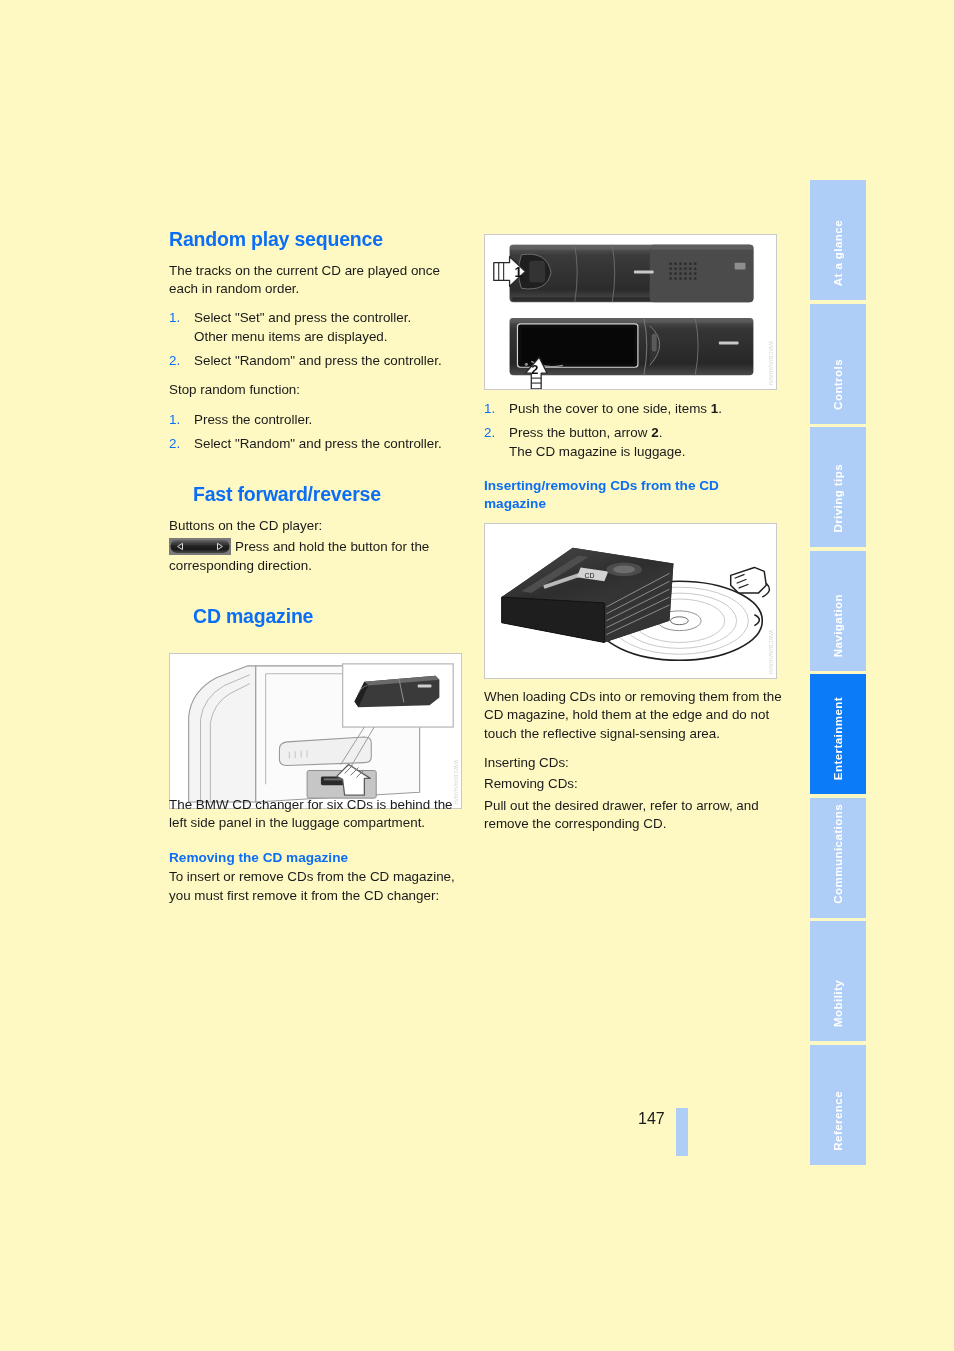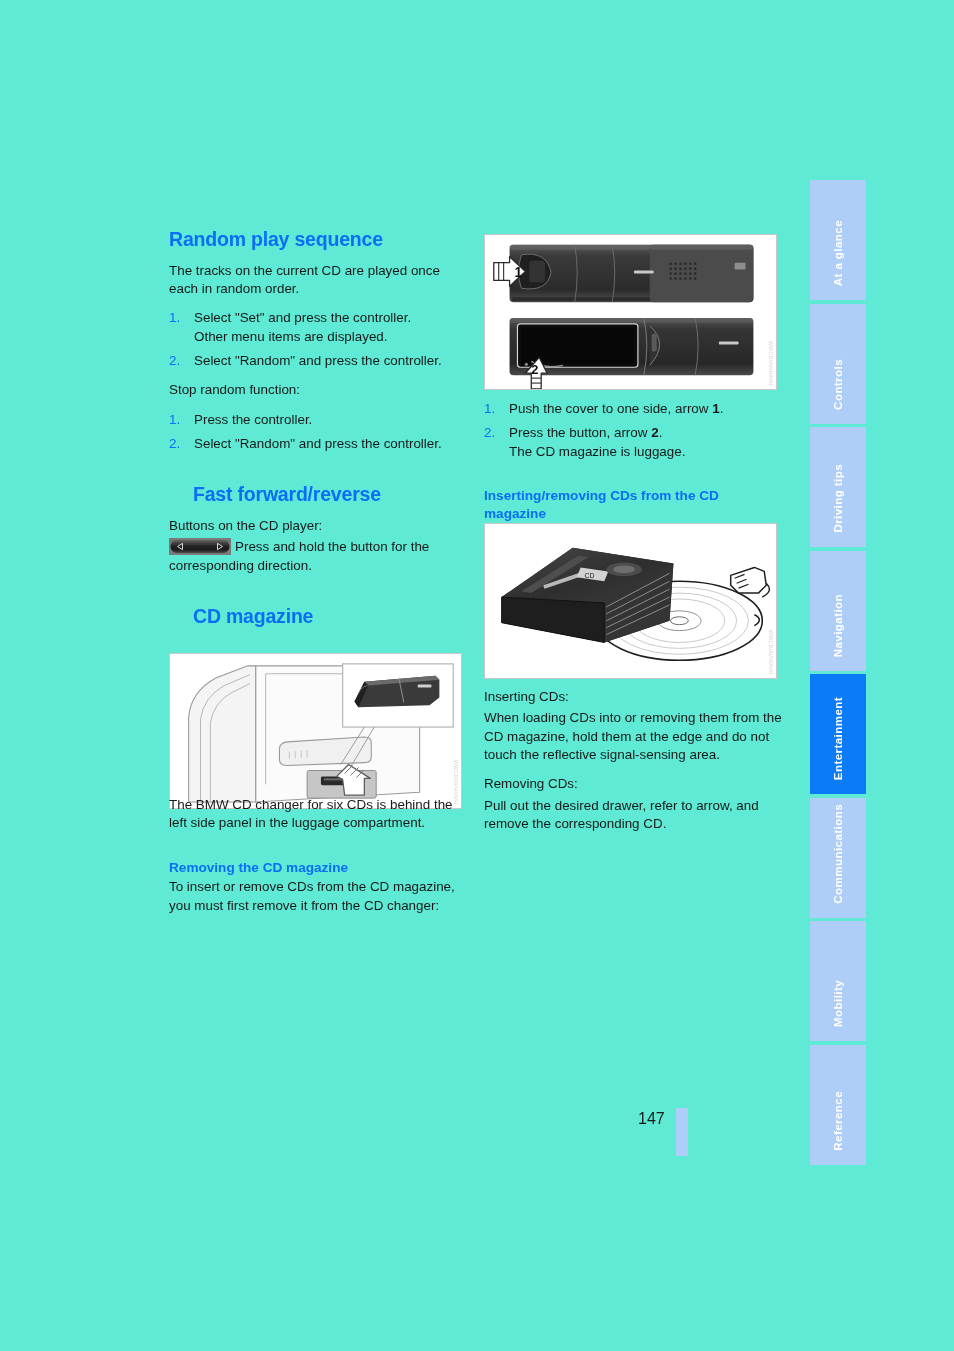--- a/index.html
+++ b/index.html
@@ -14,21 +14,21 @@
     position: relative;
     font-family: "Liberation Sans", sans-serif;
     color: #1a1a1a;
     overflow: hidden;
   }
 
   
   .page {
     position: absolute;
     inset: 0;
-    background: #5eead4;
+    background: #fef9c3;
   }
 
   
   .col {
     position: absolute;
     width: 300px;
     top: 228px;
   }
   .col-left  { left: 169px; }
   .col-right { left: 484px; }
@@ -43,21 +43,21 @@
   }
   h1.section-title.spaced-top { margin-top: 30px; margin-left: 24px; }
 
   h2.sub-title {
     font-size: 13.6px;
     font-weight: bold;
     color: #0b6ef5;
     margin: 0 0 2px 0;
     line-height: 1.3;
   }
-  h2.sub-title.spaced-top { margin-top: 26px; }
+  h2.sub-title.spaced-top { margin-top: 16px; }
 
   p.body-text {
     font-size: 13.4px;
     line-height: 1.37;
     margin: 0 0 11px 0;
     color: #1a1a1a;
   }
   p.body-text.tight { margin-bottom: 3px; }
 
   
@@ -397,21 +397,21 @@
         </g>
         <text x="46" y="141" font-family="Liberation Sans, sans-serif" font-size="13" font-weight="bold" fill="#111">2</text>
       </g>
     </svg>
     <span class="credit">WWCD/AVH/AVH</span>
   </div>
 
   <div class="col col-right" style="top:400px;">
     <ol class="steps">
       <li>
-        <span class="num">1.</span><span>Push the cover to one side, arrow </span><span class="bold">1</span><span>.</span>
+        <span class="num">1.</span><span>Push the cover to one side, items </span><span class="bold">1</span><span>.</span>
       </li>
       <li>
         <span class="num">2.</span><span>Press the button, arrow </span><span class="bold">2</span><span>.</span>
         <span class="sub">The CD magazine is luggage.</span>
       </li>
     </ol>
 
     <h2 class="sub-title spaced-top">Inserting/removing CDs from the CD magazine</h2>
   </div>
 
@@ -469,23 +469,23 @@
             <path d="M254 60 L264 56"></path>
             <path d="M256 65 L266 61"></path>
         </g>
         <path d="M284 60 q8 8 -4 14" fill="none" stroke="#1f1f1f" stroke-width="1.5"></path>
       </g>
     </svg>
     <span class="credit">WWCD/AVH/AVH</span>
   </div>
 
   <div class="col col-right" style="top:688px;">
+    <p class="body-text">When loading CDs into or removing them from the CD magazine, hold them at the edge and do not touch the reflective signal-sensing area.</p>
+
     <p class="body-text tight">Inserting CDs:</p>
-
-    <p class="body-text">When loading CDs into or removing them from the CD magazine, hold them at the edge and do not touch the reflective signal-sensing area.</p>
 
     <p class="body-text tight">Removing CDs:</p>
     <p class="body-text">Pull out the desired drawer, refer to arrow, and remove the corresponding CD.</p>
   </div>
 
   <div class="tab-rail">
     <div class="tab" id="tab0" style="top: 0px; height: 120px;">
       <span class="tab-label">At a glance</span>
     </div>
     <div class="tab" id="tab1" style="top: 124px; height: 120px;">

